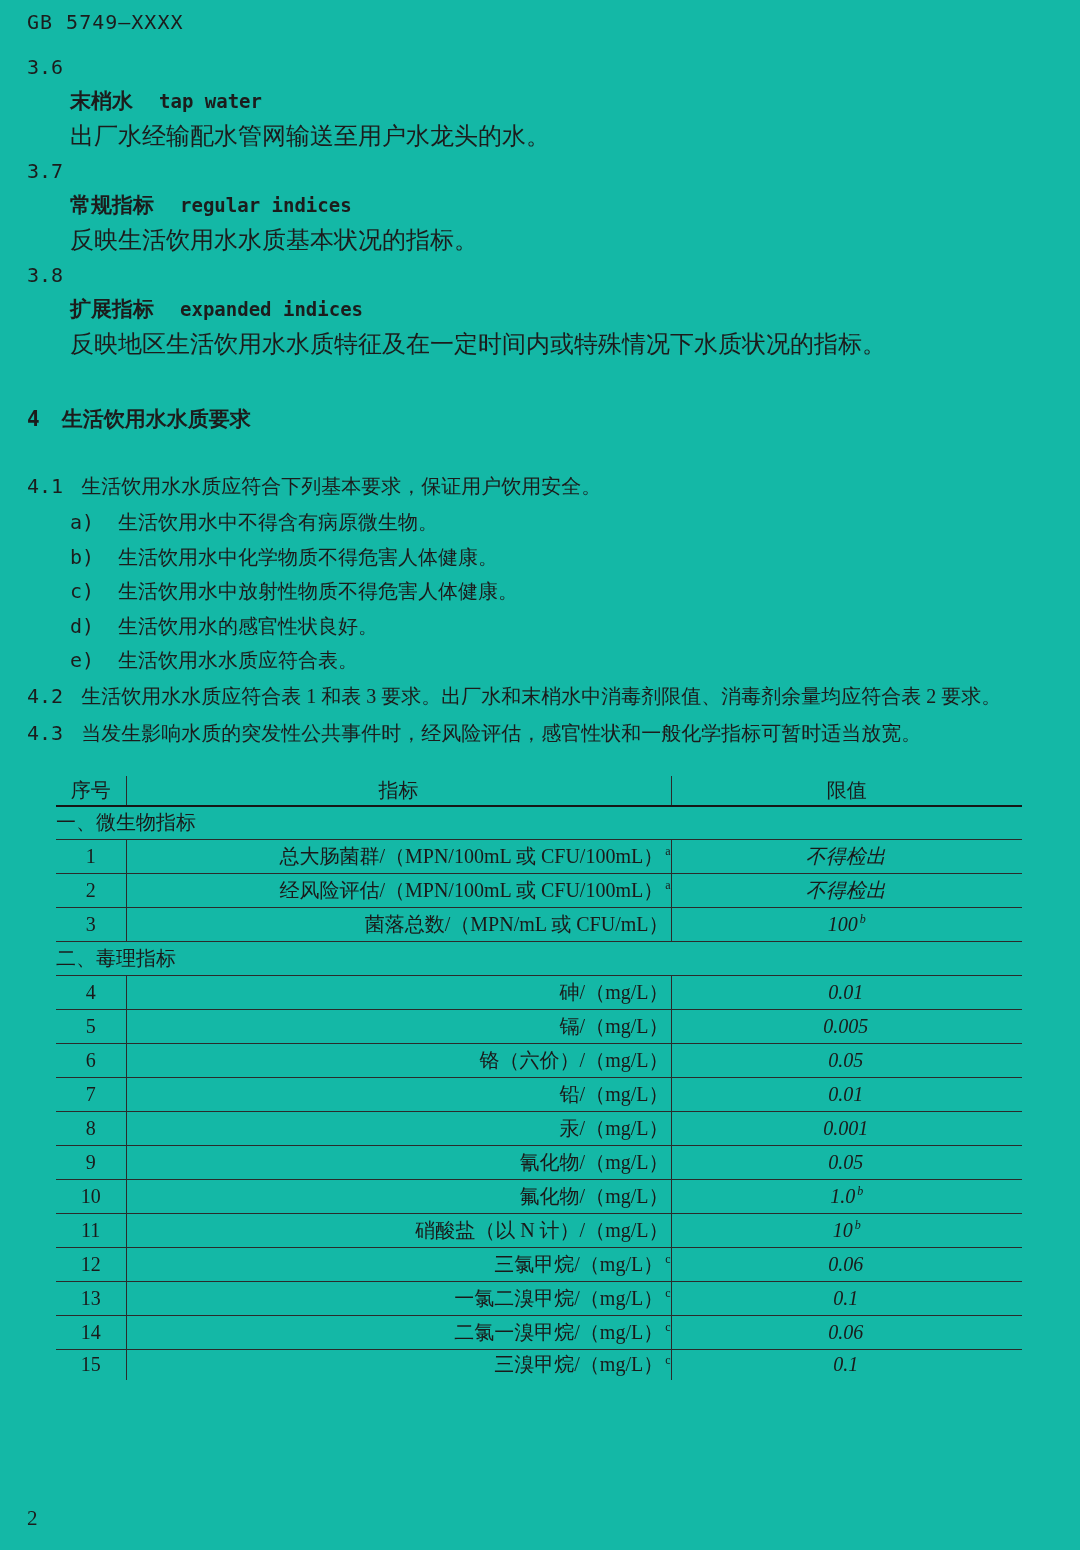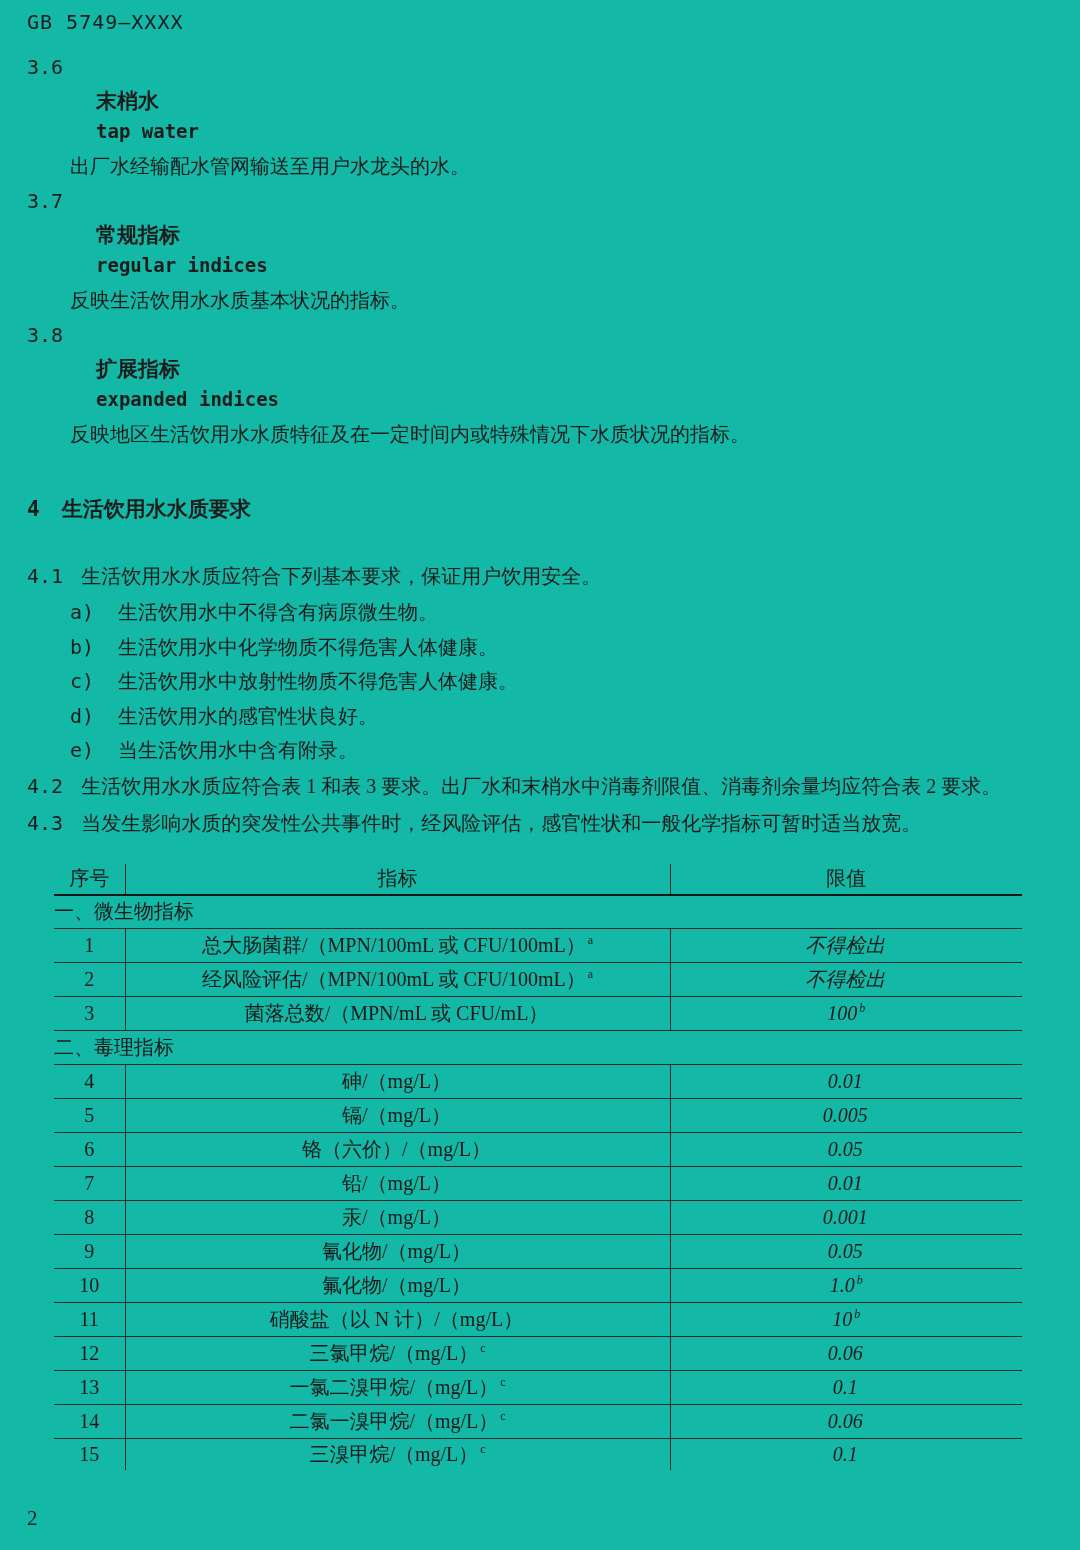--- a/index.html
+++ b/index.html
@@ -26,36 +26,35 @@
   .clause-num {
     font-family: "DejaVu Sans Mono", monospace;
     font-size: 20px;
     line-height: 27px;
   }
   .term-line {
     margin: 4px 0 0 43px;
     line-height: 31px;
     display: flex;
     align-items: baseline;
-    flex-direction: column;
   }
   .term {
     font-family: "Liberation Sans", sans-serif;
     font-weight: bold;
     font-size: 21px;
   }
   .term-en {
     font-family: "DejaVu Sans Mono", monospace;
     font-weight: bold;
     font-size: 19px;
     margin-left: 26px;
   }
   .def-text {
     margin: 4px 0 6px 43px;
-    font-size: 20px;
+    font-size: 24px;
     line-height: 31px;
   }
 
   .sec-heading {
     margin: 44px 0 0 0;
     display: flex;
     align-items: baseline;
     font-family: "Liberation Sans", sans-serif;
     font-weight: bold;
     font-size: 21px;
@@ -97,38 +96,38 @@
     font-size: 21px;
     line-height: 30px;
   }
   .table-caption .cap-title { margin-left: 22px; }
 
   table.std-table {
     border-collapse: collapse;
     table-layout: fixed;
     width: 974px;
     margin: 16px 0 0 21px;
-    border: 6px solid #14b8a6;
+    border: 8px solid #14b8a6;
     font-size: 20px;
     color: #1a1a1a;
   }
   .std-table th, .std-table td {
     border: 1.4px solid #2b2b2b;
     height: 34px;
     padding: 0;
     font-weight: normal;
     overflow: hidden;
     white-space: nowrap;
   }
   .std-table thead th {
     border-bottom: 2.6px solid #161616;
     text-align: center;
   }
   .c-no  { text-align: center; }
-  .c-ind { text-align: center; padding-left: 14px; }
+  .c-ind { text-align: right; padding-left: 14px; }
   .c-lim { text-align: center; font-style: italic; }
   .group-cell { text-align: left; padding-left: 12px; }
   sup.fn {
     font-size: 12px;
     vertical-align: super;
     line-height: 0;
     margin-left: 2px;
     font-family: "Liberation Serif", serif;
   }
 
@@ -194,21 +193,21 @@
       <div class="req-item">
         <span class="item-label">c)</span>
         <span>生活饮用水中放射性物质不得危害人体健康。</span>
       </div>
       <div class="req-item">
         <span class="item-label">d)</span>
         <span>生活饮用水的感官性状良好。</span>
       </div>
       <div class="req-item">
         <span class="item-label">e)</span>
-        <span>当生活饮用水中含有附录。</span>
+        <span>生活饮用水水质应符合表。</span>
       </div>
     </div>
 
     <p class="clause-p tight"><span class="cnum">4.2</span><span>生活饮用水水质应符合表 1 和表 3 要求。出厂水和末梢水中消毒剂限值、消毒剂余量均应符合表 2 要求。</span></p>
     <p class="clause-p tight"><span class="cnum">4.3</span><span>当发生影响水质的突发性公共事件时，经风险评估，感官性状和一般化学指标可暂时适当放宽。</span></p>
 
 
     <table class="std-table">
       <colgroup>
           <col style="width:74px">

